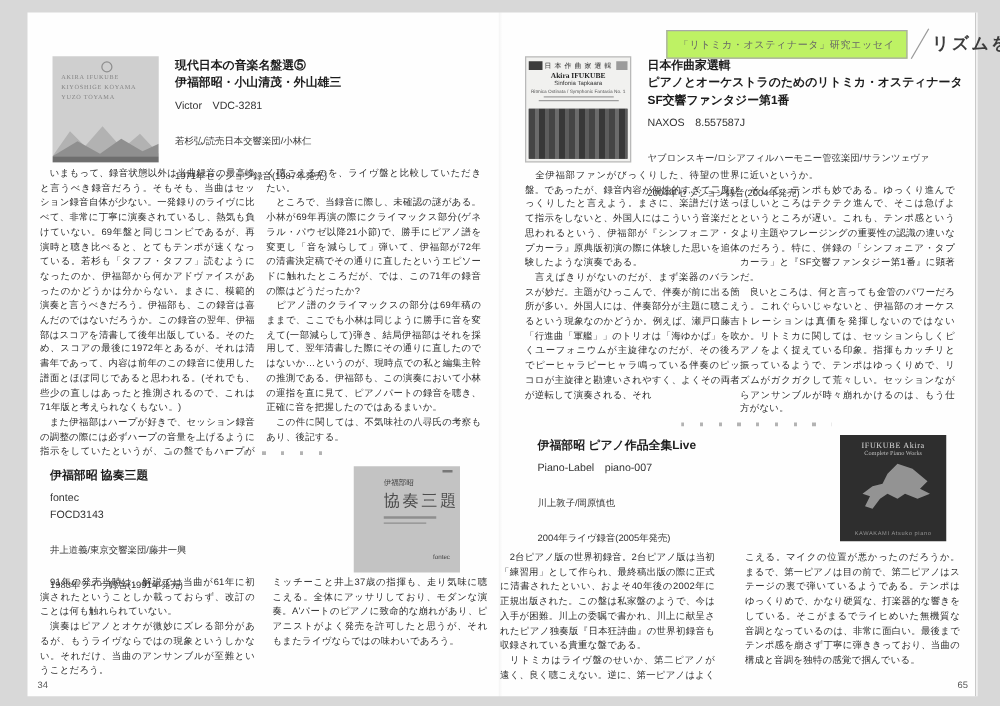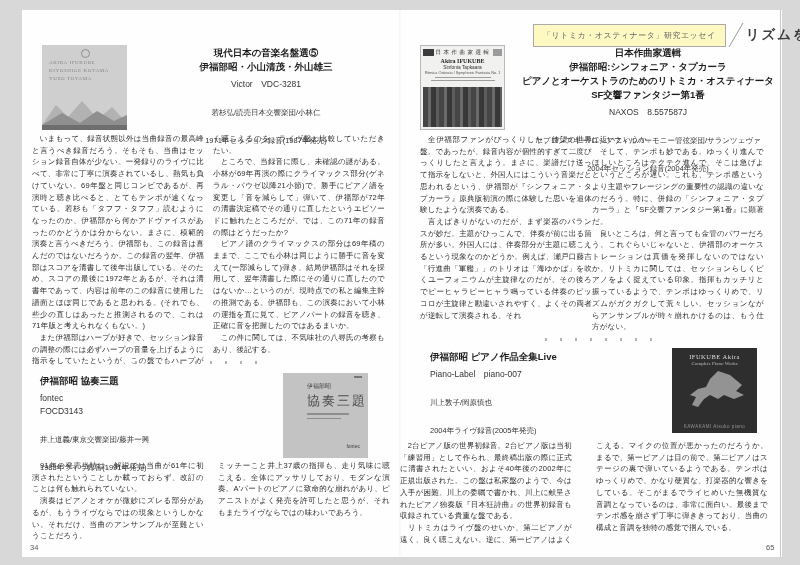--- a/index.html
+++ b/index.html
@@ -5,28 +5,28 @@
   html,body{margin:0;padding:0;}
   body{font-family:"Liberation Sans",sans-serif;-webkit-font-smoothing:antialiased;}
   .canvas{position:relative;width:800px;height:565px;background:#d8d8d8;overflow:hidden;}
   .spread{position:absolute;left:22px;top:10px;width:760px;height:547px;background:#fefefe;}
   .gutter{position:absolute;left:399px;top:10px;width:3px;height:547px;
           background:linear-gradient(to right,rgba(0,0,0,0.04),rgba(0,0,0,0.0));}
   .page-edge{position:absolute;left:780px;top:10px;width:1px;height:547px;background:#c9c9c9;}
 
   
   .header{position:absolute;top:20px;left:533px;display:flex;align-items:center;}
-  .series-tab{border:1px solid #a9a9a9;background:#fef9c3;color:#666;font-size:8px;
+  .series-tab{border:1px solid #a9a9a9;background:#bef264;color:#666;font-size:8px;
               padding:5px 9px;letter-spacing:0.5px;white-space:nowrap;}
   .slash{width:20px;height:30px;flex:0 0 auto;}
   .main-title{font-size:13.5px;font-weight:bold;color:#3c3c3c;letter-spacing:2px;white-space:nowrap;}
 
   
   .cover{position:absolute;width:85px;height:85px;overflow:hidden;}
-  .info{position:absolute;color:#222;text-align:center;}
+  .info{position:absolute;color:#222;}
   .info .b{font-size:9.5px;font-weight:bold;color:#1c1c1c;line-height:14px;}
   .info .cat{font-size:8.5px;color:#333;margin-top:4px;line-height:12px;}
   .info .sm{font-size:7.5px;color:#333;margin-top:18px;line-height:10px;}
   .right-align{text-align:left;}
 
   
   .cols{position:absolute;display:flex;}
   .col{width:172px;overflow:hidden;font-size:7.5px;line-height:11.7px;color:#2b2b2b;
        text-align:justify;white-space:pre-wrap;letter-spacing:0.2px;}
 
@@ -159,21 +159,20 @@
     <div class="artist">Akira IFUKUBE</div>
     <div class="wtitle">Sinfonia Tapkaara</div>
     <div class="wsub">Ritmica Ostinata / Symphonic Fantasia No. 1</div>
     <div class="bar" style="width:56px;"></div>
     <div class="bar" style="width:64px;"></div>
     <div class="art"></div>
   </div>
 
   <div class="info" style="left:518px;top:46px;width:260px;">
     <div class="b">日本作曲家選輯</div>
-    <div class="b">伊福部昭:シンフォニア・タプカーラ</div>
     <div class="b">ピアノとオーケストラのためのリトミカ・オスティナータ</div>
     <div class="b">SF交響ファンタジー第1番</div>
     <div class="cat">NAXOS　8.557587J</div>
     <div class="sm">ヤブロンスキー/ロシアフィルハーモニー管弦楽団/サランツェヴァ</div>
     <div class="sm">2004年セッション録音(2004年発売)</div>
   </div>
 
   <div class="cols" style="left:420px;top:134px;gap:0;">
     <div class="col" style="height:200px;">　全伊福部ファンがびっくりした、待望の世界盤。であったが、録音内容が個性的すぎて二度びっくりしたと言えよう。まさに、楽譜だけ送って指示をしないと、外国人にはこういう音楽だと思われるという、伊福部が『シンフォニア・タプカーラ』原典版初演の際に体験した思いを追体験したような演奏である。
 　言えばきりがないのだが、まず楽器のバランスが妙だ。主題がひっこんで、伴奏が前に出る箇所が多い。外国人には、伴奏部分が主題に聴こえるという現象なのかどうか。例えば、瀬戸口藤吉「行進曲「軍艦」」のトリオは「海ゆかば」を吹くユーフォニウムが主旋律なのだが、その後ろでピーヒャラピーヒャラ鳴っている伴奏のピッコロが主旋律と勘違いされやすく、よくその両者が逆転して演奏される、それ</div>

